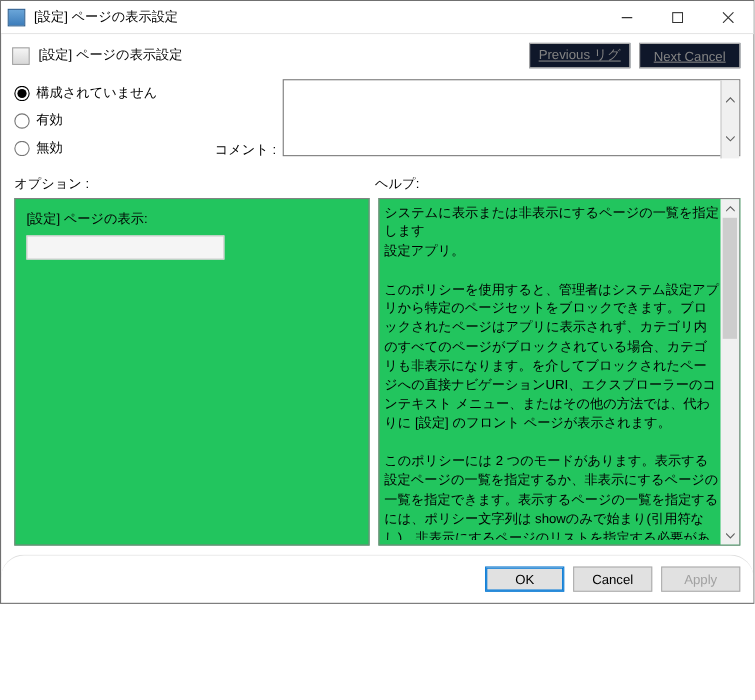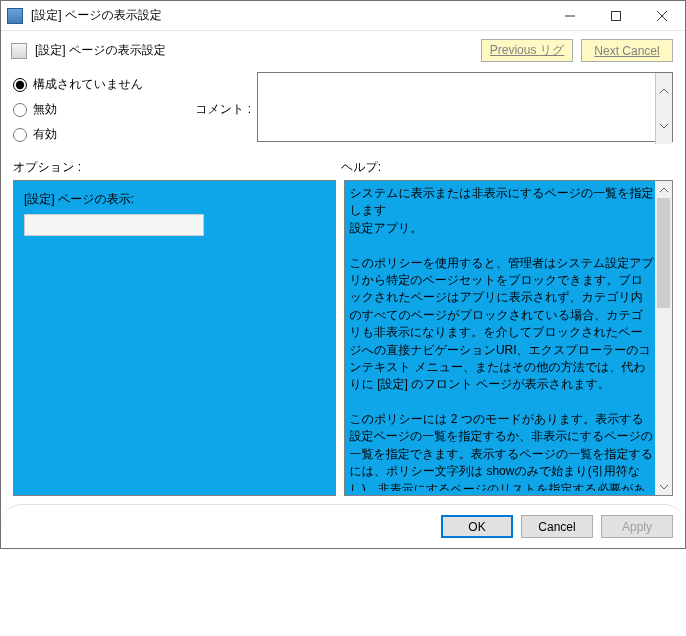--- a/index.html
+++ b/index.html
@@ -8,44 +8,44 @@
   .titlebar { height:30px; display:flex; align-items:center; background:#fff; border-bottom:1px solid #e5e5e5;}
   .title-icon { width:16px; height:16px; margin:0 6px; background:linear-gradient(#6aa5d8,#3d7dbb); border:1px solid #2a5d8f; }
   .title-text { flex:1; padding-left:2px; }
   .sysbtns { display:flex; height:100%; }
   .sysbtn { width:46px; display:flex; align-items:center; justify-content:center; color:#333; }
   .sysbtn svg { width:10px; height:10px; }
 
   .header-row { display:flex; align-items:center; padding:8px 12px 6px 10px; gap:8px; }
   .header-icon { width:16px; height:16px; background:linear-gradient(#f5f5f5,#d8d8d8); border:1px solid #9e9e9e; }
   .header-title { flex:1; font-weight:400; }
-  .navbtn { width:92px; height:23px; background:#fef9c3; border:1px solid #adadad; color:#838383; display:flex; align-items:center; justify-content:center; text-decoration:underline; }
+  .navbtn { width:92px; height:23px; background:#0f172a; border:1px solid #adadad; color:#838383; display:flex; align-items:center; justify-content:center; text-decoration:underline; }
 
   .upper { display:flex; padding:4px 12px 4px 12px; gap:20px; }
   .radios { width:150px; display:flex; flex-direction:column; gap:8px; padding-top:4px; }
   .radio-row { display:flex; align-items:center; gap:6px; font-size:14px; }
   .radio-row input { width:14px; height:14px; margin:0; accent-color:#000; }
 
   .fields { flex:1; display:flex; flex-direction:column; gap:6px; }
-  .field-row { display:flex; align-items:center; gap:6px; }
+  .field-row { display:flex; align-items:flex-end; gap:6px; }
   .field-label { width:68px; text-align:right; padding-top:2px; }
   .textarea-wrap { position:relative; flex:1; }
   .textarea { width:100%; border:1px solid #7a7a7a; background:#fff; resize:none; padding:2px; }
   .ta-comment { height:70px; }
   .ta-support { height:40px; }
   .spinbtns { position:absolute; right:1px; top:1px; bottom:1px; width:17px; display:flex; flex-direction:column; background:#f0f0f0; border-left:1px solid #c8c8c8;}
   .spin { flex:1; display:flex; align-items:center; justify-content:center; color:#606060; }
   .spin svg{width:8px;height:8px;}
 
   .labels-row { display:flex; padding:10px 24px 4px 12px; }
   .labels-row .l1{ width:50%; }
   .labels-row .l2{ width:50%; padding-left:4px;}
 
   .lower { flex:1; display:flex; gap:8px; padding:0 12px 8px 12px; min-height:0;}
-  .panel { border:1px solid #828282; background:#0ea5e9; display:flex; flex-direction:column; }
+  .panel { border:1px solid #828282; background:#22c55e; display:flex; flex-direction:column; }
   .panel.options { width:49%; padding:10px; }
   .panel.help { flex:1; position:relative; }
 
   .opt-label { margin-bottom:6px; }
   .opt-input { width:180px; height:22px; border:1px solid #cccccc; background:#f5f5f5; padding:0 4px; }
 
   .help-text { position:absolute; left:4px; right:18px; top:4px; bottom:4px; overflow:hidden; line-height:1.45; white-space:pre-wrap;}
   .help-scroll { position:absolute; right:0; top:0; bottom:0; width:17px; background:#f0f0f0; display:flex; flex-direction:column;}
   .help-thumb { background:#cdcdcd; }
   .help-sp { flex:1; display:flex; align-items:center; justify-content:center; color:#606060; height:17px; flex:none;}
@@ -93,25 +93,25 @@
   </div>
 
   <div class="upper">
     <div class="radios">
       <label class="radio-row">
         <input type="radio" name="state" checked="" style="">
         <span>構成されていません</span>
       </label>
       <label class="radio-row">
         <input type="radio" name="state" style="">
-        <span>無効</span>
+        <span>有効</span>
       </label>
       <label class="radio-row">
         <input type="radio" name="state" style="">
-        <span>有効</span>
+        <span>無効</span>
       </label>
     </div>
     <div class="fields">
       <div class="field-row">
         <div class="field-label">コメント :</div>
         <div class="textarea-wrap">
           <textarea class="textarea ta-comment" style=""></textarea>
           <div class="spinbtns">
             <div class="spin">
                 <svg viewBox="0 0 8 8">

